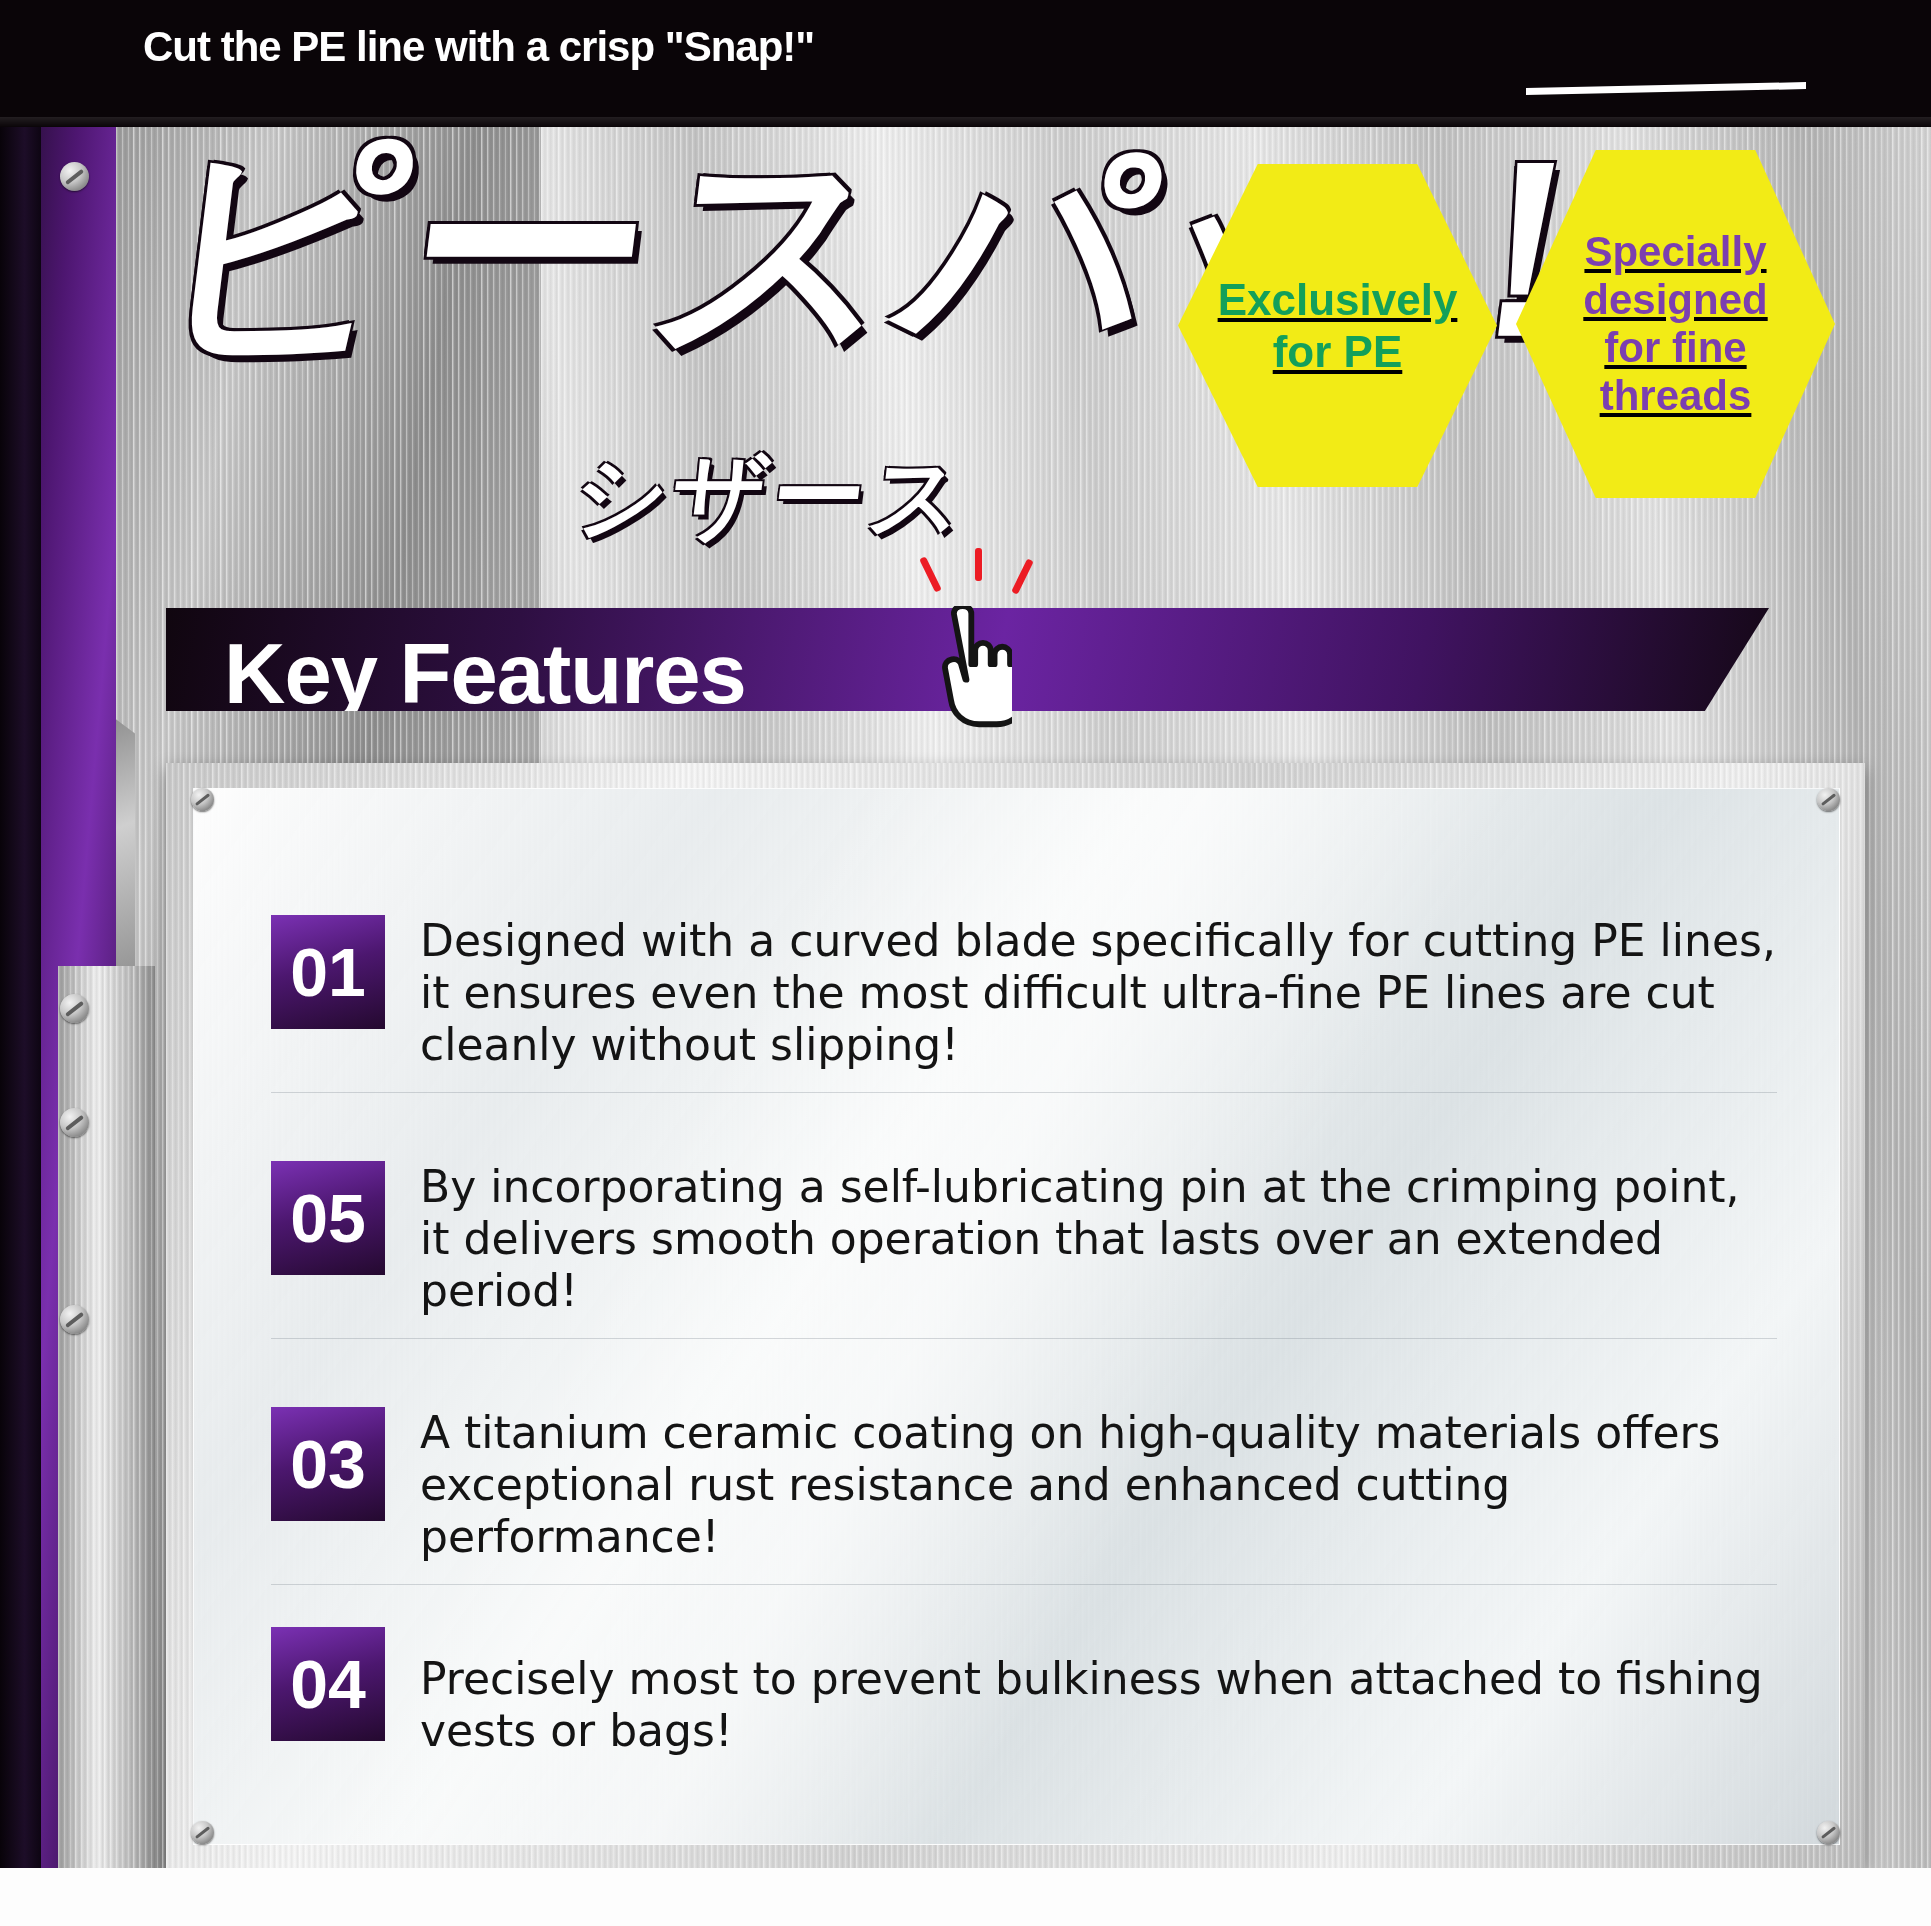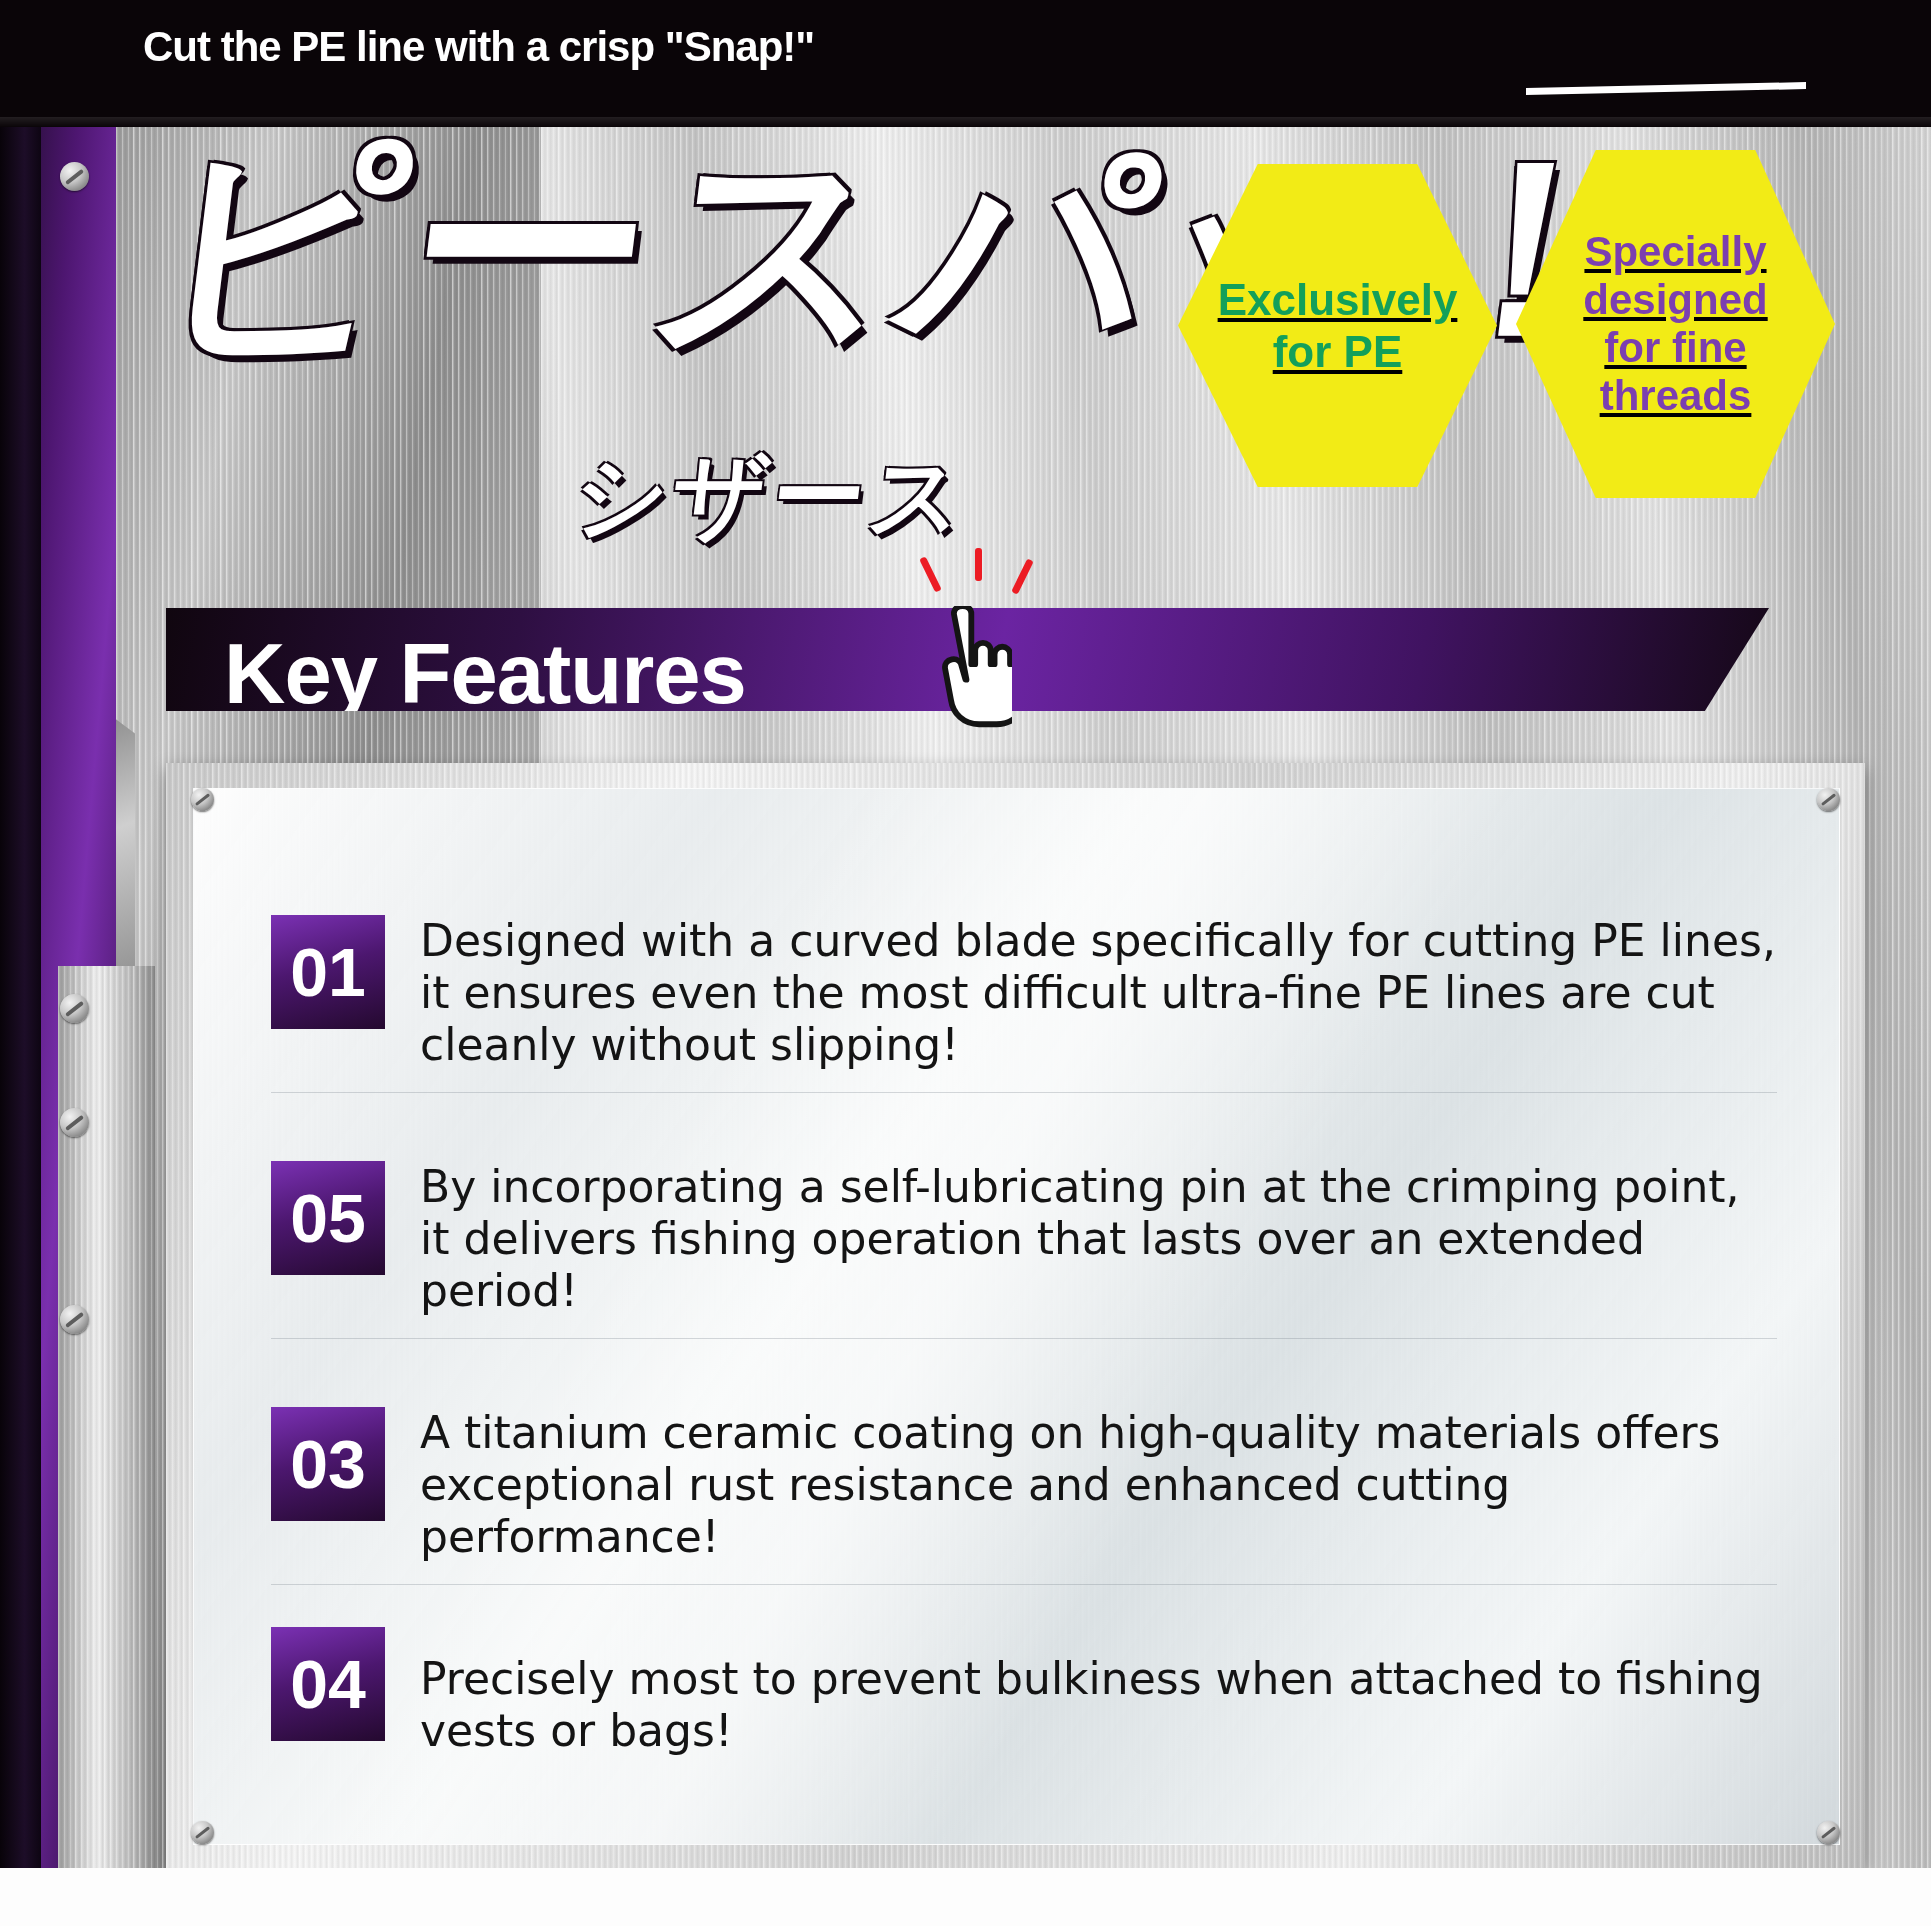--- a/index.html
+++ b/index.html
@@ -402,21 +402,21 @@
 
       <div class="features">
 
         <div class="feature">
           <div class="feat-num">01</div>
           <div class="feat-text">Designed with a curved blade specifically for cutting PE lines, it ensures even the most difficult ultra-fine PE lines are cut cleanly without slipping!</div>
         </div>
 
         <div class="feature">
           <div class="feat-num">05</div>
-          <div class="feat-text">By incorporating a self-lubricating pin at the crimping point, it delivers fishing operation that lasts over an extended period!</div>
+          <div class="feat-text">By incorporating a self-lubricating pin at the crimping point, it delivers smooth operation that lasts over an extended period!</div>
         </div>
 
         <div class="feature">
           <div class="feat-num">03</div>
           <div class="feat-text">A titanium ceramic coating on high-quality materials offers exceptional rust resistance and enhanced cutting performance!</div>
         </div>
 
         <div class="feature">
           <div class="feat-num">04</div>
           <div class="feat-text">Precisely most to prevent bulkiness when attached to fishing vests or bags!</div>

